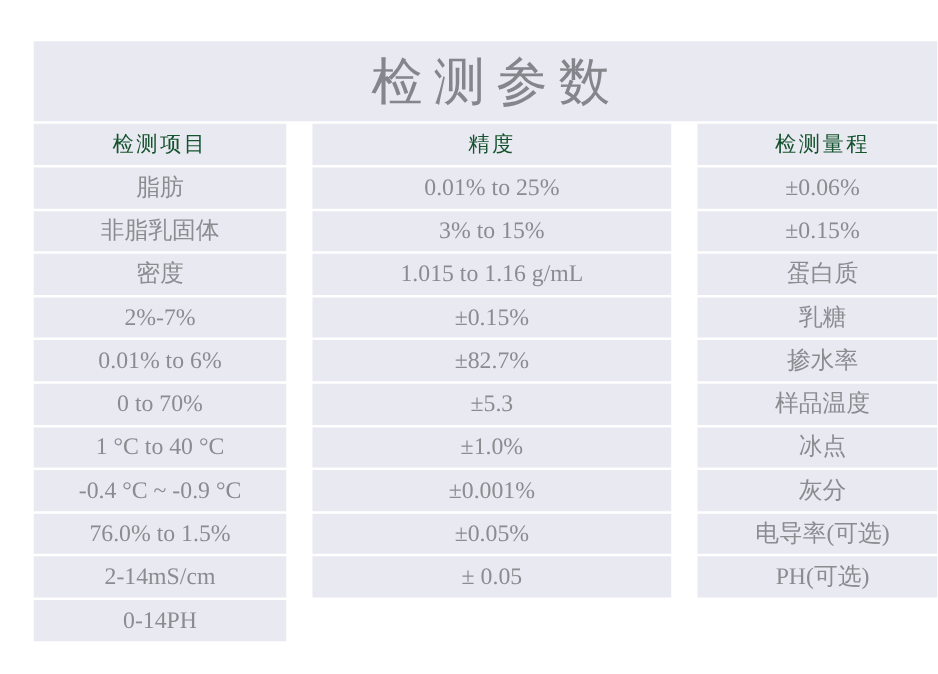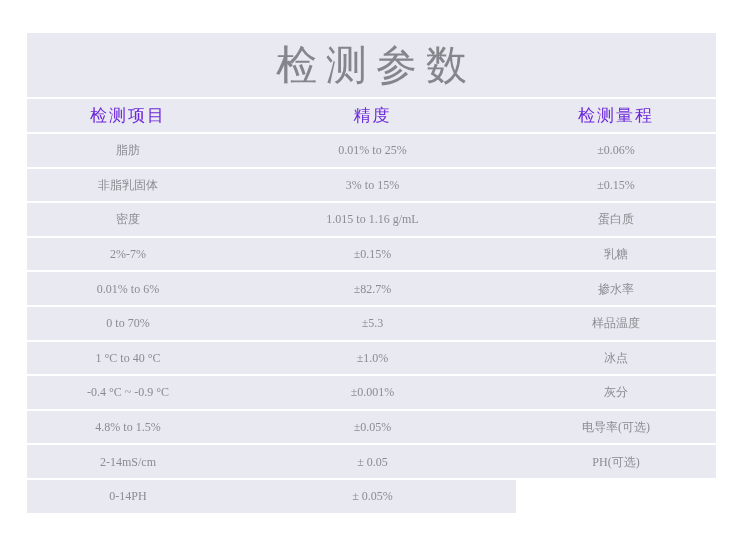--- a/index.html
+++ b/index.html
@@ -16,45 +16,45 @@
     font-family: "Liberation Serif", serif;
   }
   .spec-table {
     position: absolute;
     left: 27px;
     top: 33px;
     width: 695px;
     display: grid;
     grid-template-columns: 202px 287px 200px;
     grid-template-rows: 64px 33px repeat(11, 32.6px);
-    gap: 2px 0;
+    gap: 2px 21px;
     background: #ffffff;
   }
   .cell {
     background: #e9e9f2;
     color: #8b8b90;
     display: flex;
     align-items: center;
     justify-content: center;
-    font-size: 12px;
+    font-size: 19px;
     line-height: 1;
     white-space: nowrap;
     overflow: hidden;
   }
   .title-cell {
     grid-column: 1 / -1;
     font-size: 41px;
     letter-spacing: 9px;
     padding-left: 9px; 
     color: #85858b;
   }
   .header-cell {
     font-size: 17px;
     letter-spacing: 2px;
-    color: #6d28d9;
+    color: #14532d;
   }
 </style>
 </head>
 <body>
 
 <div class="stage">
   <div class="spec-table">
 
     <div class="cell title-cell">检测参数</div>
 
@@ -87,25 +87,24 @@
 
     <div class="cell">样品温度</div>
     <div class="cell">1 °C to 40 °C</div>
     <div class="cell">±1.0%</div>
 
     <div class="cell">冰点</div>
     <div class="cell">-0.4 °C ~ -0.9 °C</div>
     <div class="cell">±0.001%</div>
 
     <div class="cell">灰分</div>
-    <div class="cell">4.8% to 1.5%</div>
+    <div class="cell">76.0% to 1.5%</div>
     <div class="cell">±0.05%</div>
 
     <div class="cell">电导率(可选)</div>
     <div class="cell">2-14mS/cm</div>
     <div class="cell">± 0.05</div>
 
     <div class="cell">PH(可选)</div>
     <div class="cell">0-14PH</div>
-    <div class="cell">± 0.05%</div>
 
   </div>
 </div>
 
 </body></html>

